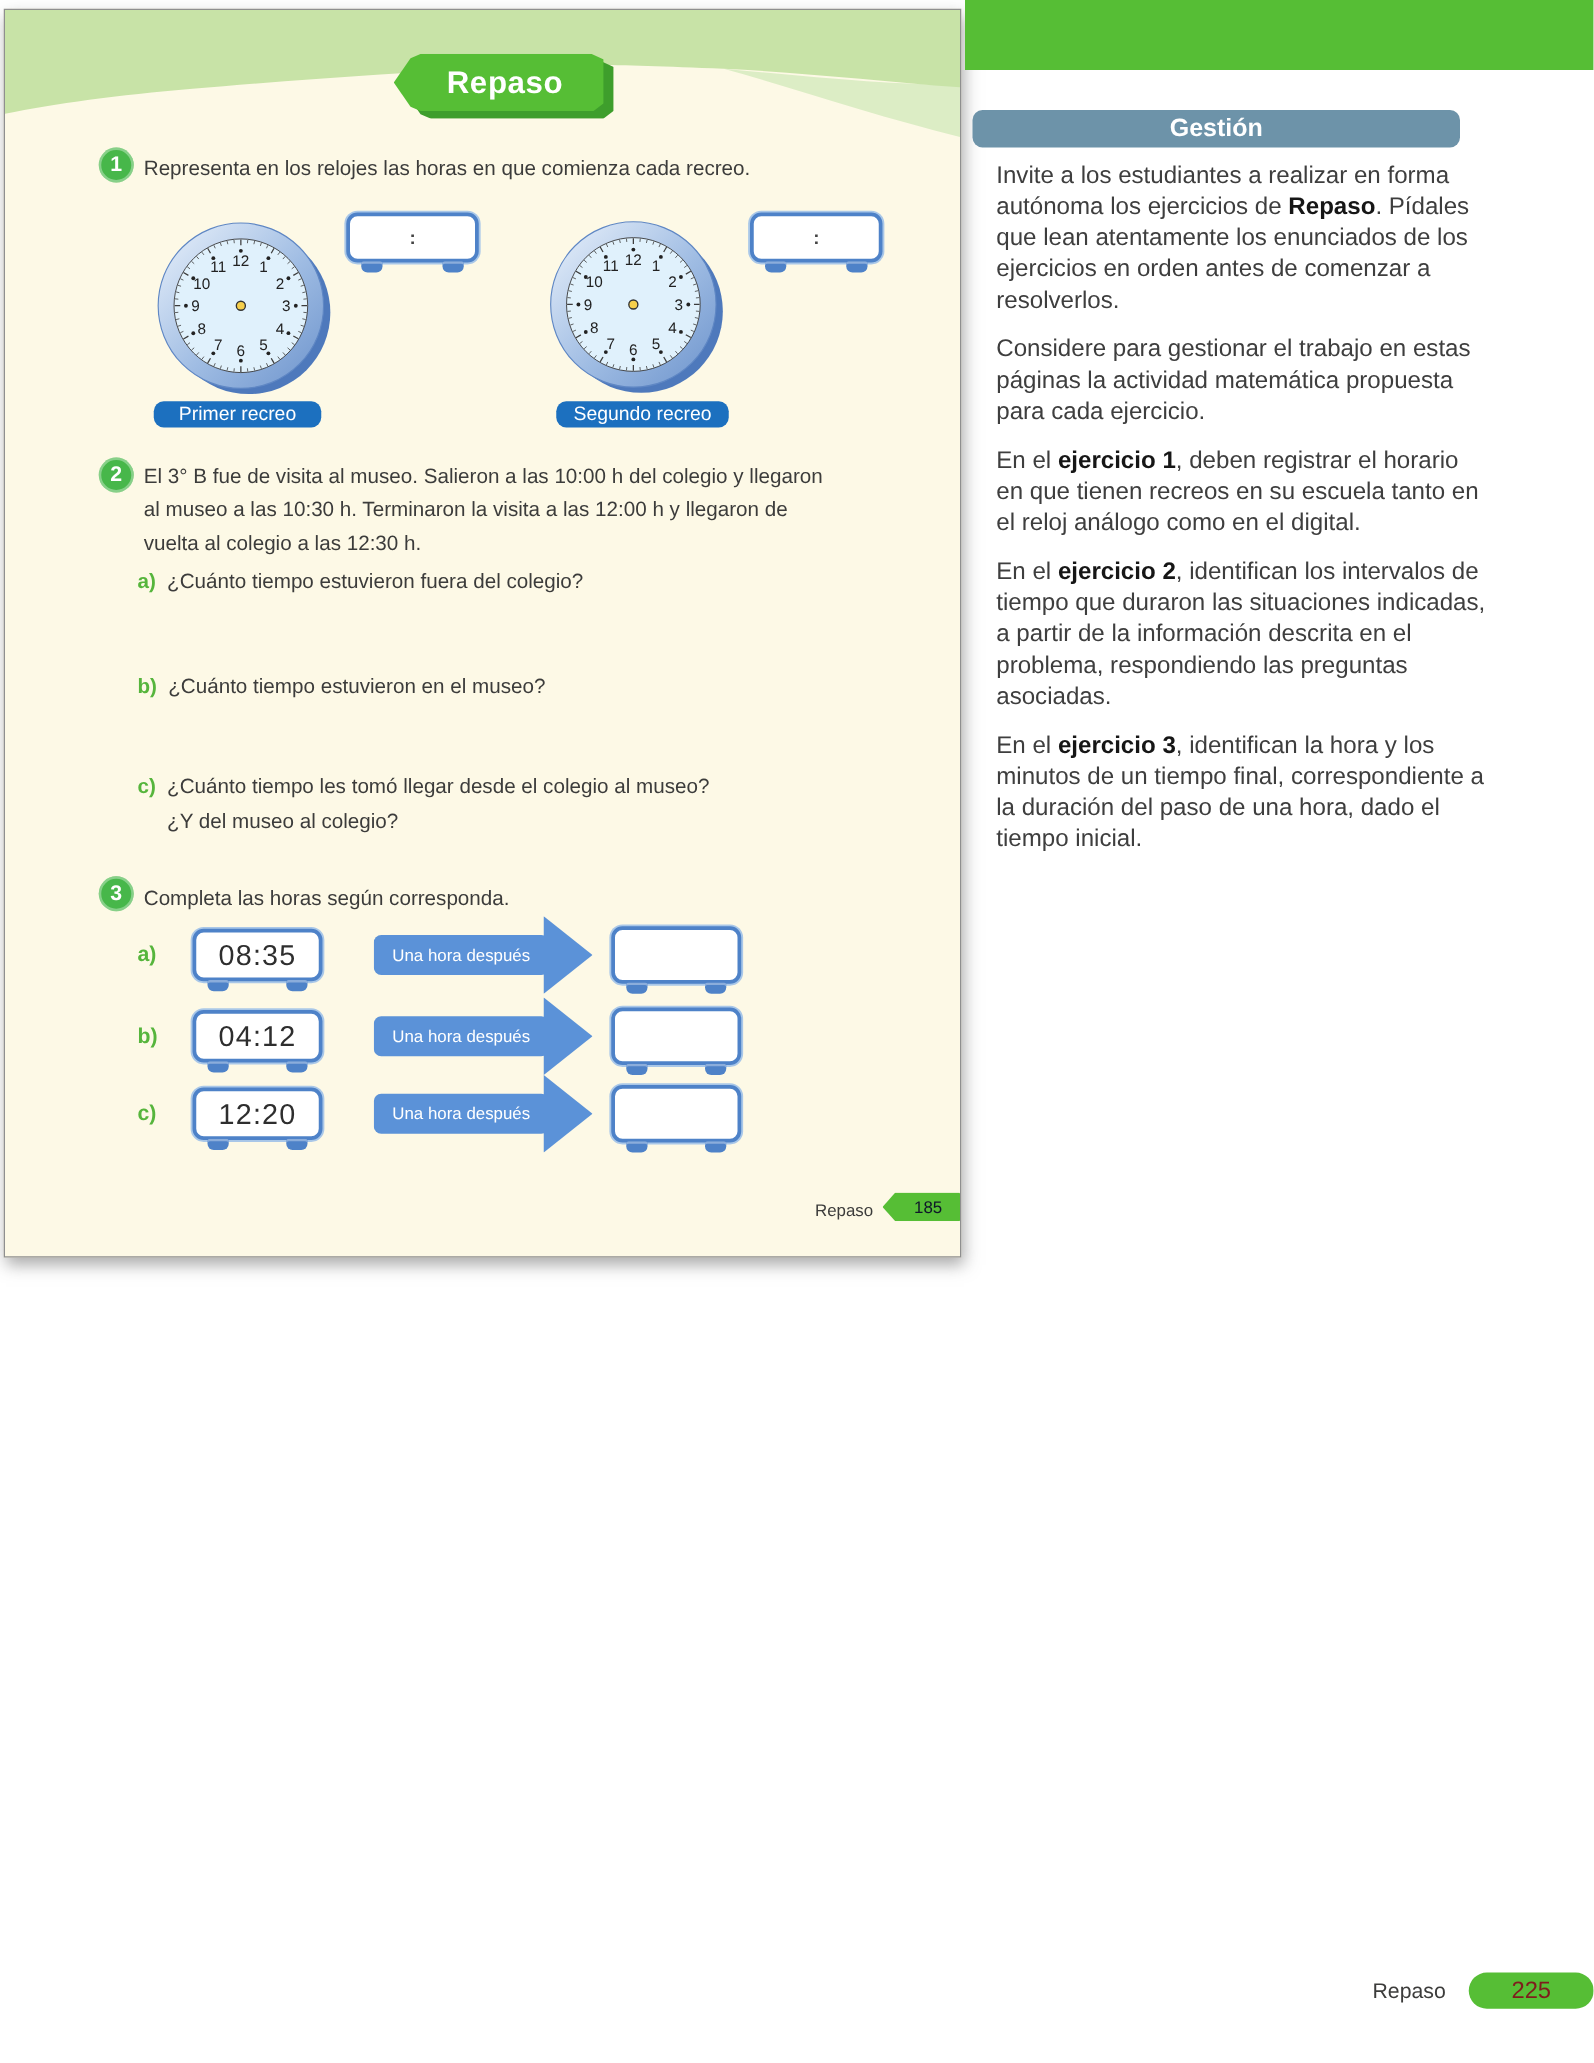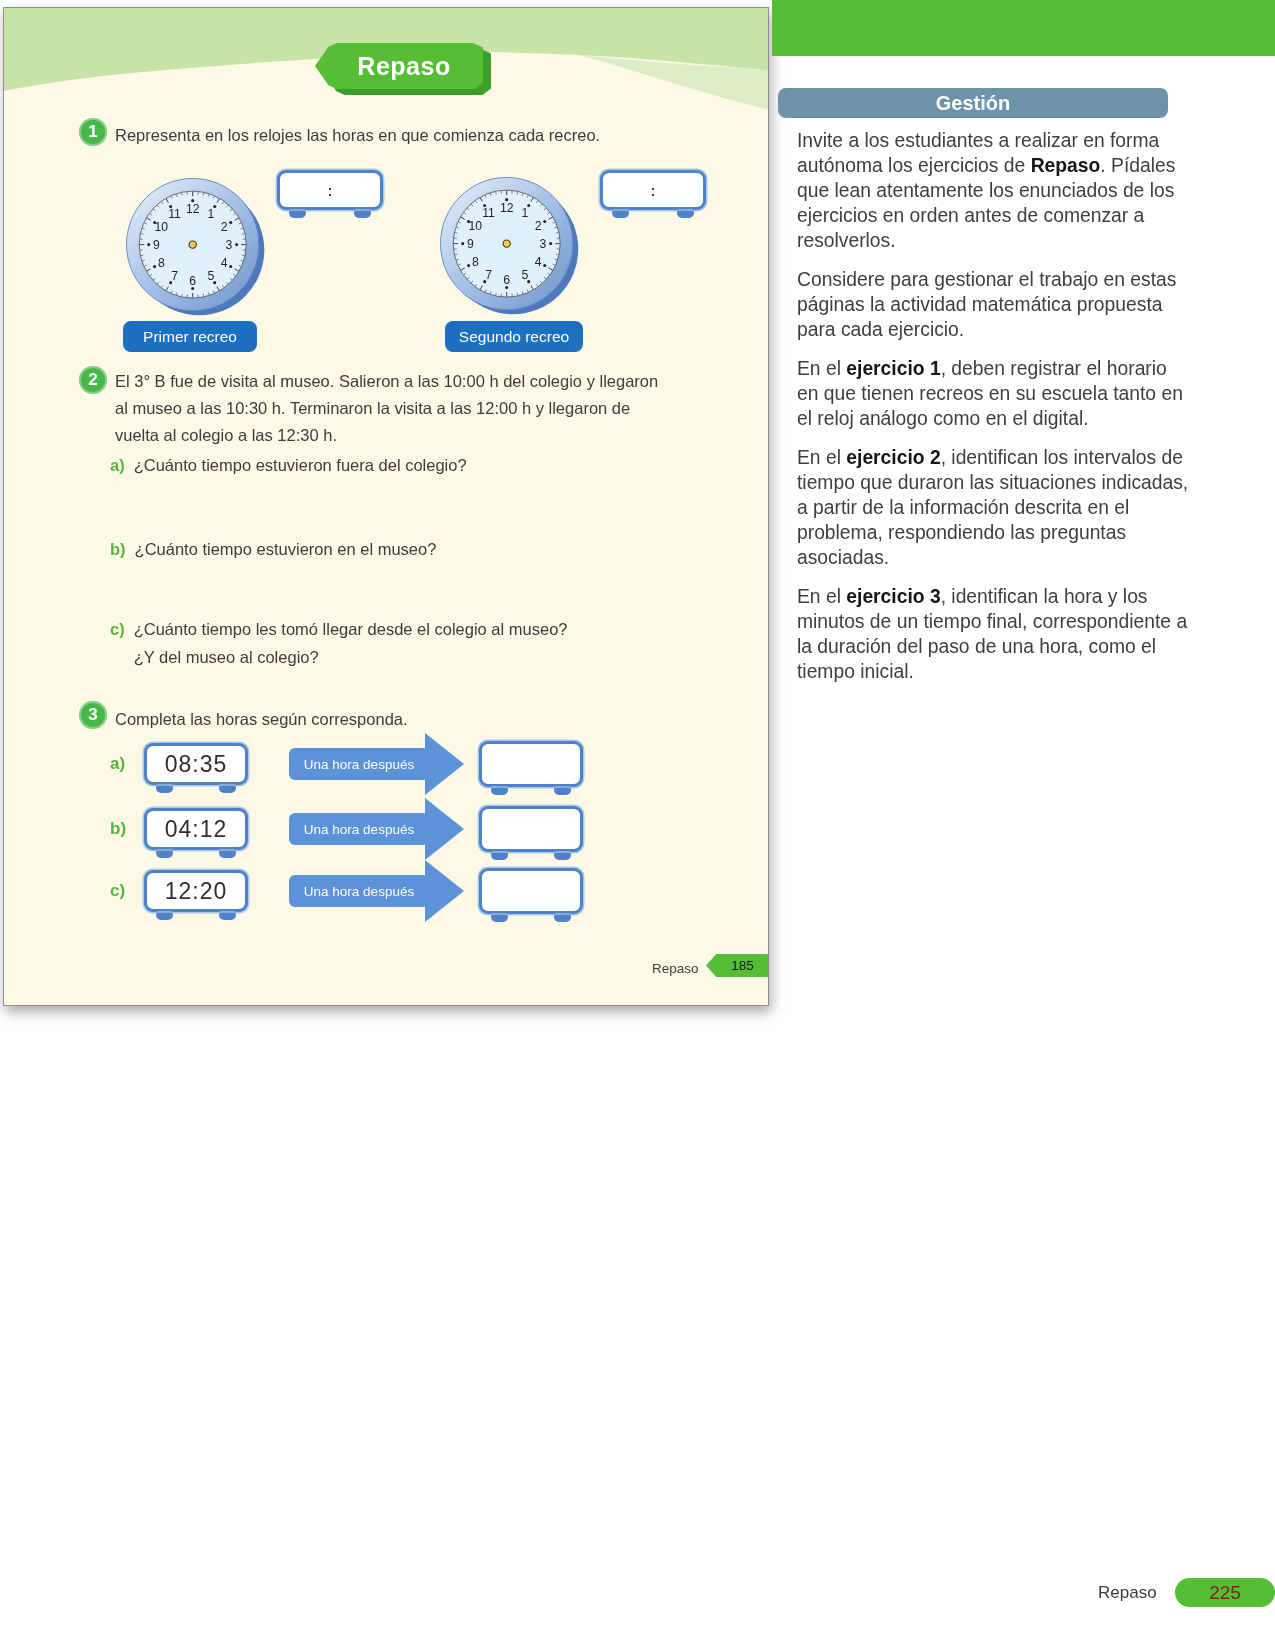--- a/index.html
+++ b/index.html
@@ -24,39 +24,39 @@
   .banner-main{background:var(--green);display:flex;align-items:center;justify-content:center;
     color:#fff;font-size:25px;font-weight:800;letter-spacing:.5px;padding-left:10px}
 
   .num-circle{position:absolute;width:28px;height:28px;border-radius:50%;background:var(--circle-green);
     box-shadow:inset 0 0 0 2px rgba(255,255,255,.35);display:flex;align-items:center;justify-content:center;
     color:#fff;font-size:17px;font-weight:700}
   .prompt{position:absolute;color:var(--ink);font-size:16.5px;line-height:26px}
   .prompt-multi{white-space:pre-line;line-height:27px}
 
   .analog-clock{position:absolute}
-  .blue-pill{position:absolute;height:31px;background:var(--label-blue);border-radius:8px;
+  .blue-pill{position:absolute;height:21px;background:var(--label-blue);border-radius:8px;
     display:flex;align-items:center;justify-content:center;color:#fff;font-size:15.5px}
 
   .dclock{position:relative;background:#fff;border:3px solid var(--clock-blue);border-radius:9px;
     box-shadow:0 0 0 1.5px var(--clock-blue-light);display:flex;align-items:center;justify-content:center}
   .dclock::before,.dclock::after{content:"";position:absolute;bottom:-11px;width:17px;height:9px;
     background:var(--clock-blue);border-radius:2px 2px 5px 5px;box-shadow:inset 0 2px 0 rgba(255,255,255,.35)}
   .dclock::before{left:9px}.dclock::after{right:9px}
   .dclock-abs{position:absolute}
   .dcolon{font-size:15px;font-weight:700;color:#444}
   .dtime{font-size:23px;font-weight:500;color:#2e2e2e;letter-spacing:1px}
 
   .question{position:absolute;display:flex;gap:9px;font-size:16.5px;color:var(--ink);line-height:28px}
   .qletter{color:var(--letter-green);font-weight:700;flex:0 0 auto}
   .qtext-multi{white-space:pre-line}
 
   .ex3-row{position:absolute;left:106px;display:flex;align-items:center;height:56px}
   .ex3-letter{width:24px;color:var(--letter-green);font-weight:700;font-size:17px}
-  .ex3-row .dclock{width:104px;height:42px;margin-left:10px}
+  .ex3-row .dclock{width:104px;height:42px;margin-left:20px}
   .arrow-svg{margin-left:41px;display:block}
   .arrow-text{fill:#fff;font-size:13.5px;font-family:"Liberation Sans",sans-serif}
   .ex3-row .answer{margin-left:15px}
 
   .pg-footer-label{position:absolute;left:648px;top:953px;font-size:13.5px;color:var(--ink)}
   .pg-badge{position:absolute;left:702px;top:946px;width:64px;height:23px;background:var(--green);
     clip-path:polygon(0 50%,16% 0,96% 0,100% 12%,100% 88%,96% 100%,16% 100%);
     display:flex;align-items:center;justify-content:center;padding-left:9px;color:#0f172a;font-size:13.5px}
 
   
@@ -367,19 +367,19 @@
 
   <div class="top-green-bar"></div>
 
   <div class="gestion-header">Gestión</div>
 
   <div class="teacher-text">
     <p><span>Invite a los estudiantes a realizar en forma autónoma los ejercicios de </span><b>Repaso</b><span>. Pídales que lean atentamente los enunciados de los ejercicios en orden antes de comenzar a resolverlos.</span></p>
     <p><span>Considere para gestionar el trabajo en estas páginas la actividad matemática propuesta para cada ejercicio.</span></p>
     <p><span>En el </span><b>ejercicio 1</b><span>, deben registrar el horario en que tienen recreos en su escuela tanto en el reloj análogo como en el digital.</span></p>
     <p><span>En el </span><b>ejercicio 2</b><span>, identifican los intervalos de tiempo que duraron las situaciones indicadas, a partir de la información descrita en el problema, respondiendo las preguntas asociadas.</span></p>
-    <p><span>En el </span><b>ejercicio 3</b><span>, identifican la hora y los minutos de un tiempo final, correspondiente a la duración del paso de una hora, como el tiempo inicial.</span></p>
+    <p><span>En el </span><b>ejercicio 3</b><span>, identifican la hora y los minutos de un tiempo final, correspondiente a la duración del paso de una hora, dado el tiempo inicial.</span></p>
   </div>
 
   <span class="side-footer-label">Repaso</span>
   <div class="side-footer-pill">225</div>
 
 </div>
 
 </body></html>

